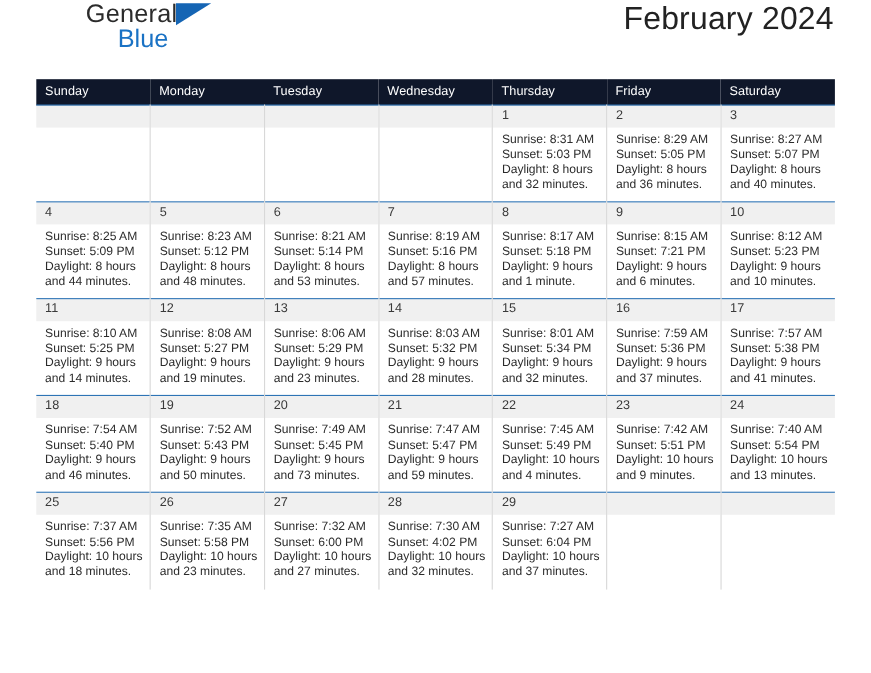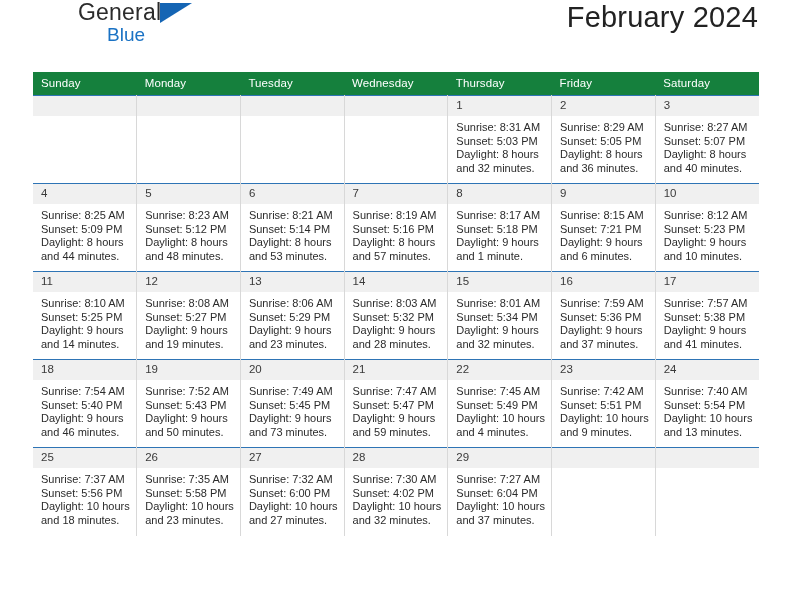--- a/index.html
+++ b/index.html
@@ -39,21 +39,21 @@
     padding-left: 2px;
   }
   .logo-general {
     font-size: 23px;
     color: #2b2b2b;
     letter-spacing: .2px;
     line-height: 24px;
     display: block;
   }
   .logo-blue {
-    font-size: 19px;
+    font-size: 23px;
     color: #1a72c4;
     line-height: 22px;
     display: block;
     padding-left: 29px;
   }
   .logo-tri {
     position: absolute;
     left: 84px;
     top: 3px;
     width: 0;
@@ -81,21 +81,21 @@
   }
 
   
   .calendar {
     width: 726px;
     border-collapse: collapse;
     table-layout: fixed;
   }
 
   .dow-row th {
-    background: #15803d;
+    background: #0f172a;
     color: #ffffff;
     font-size: 11.5px;
     font-weight: normal;
     text-align: left;
     padding: 5px 0 6px 8px;
     height: 12px;
     letter-spacing: .1px;
   }
 
   .week-row td {

